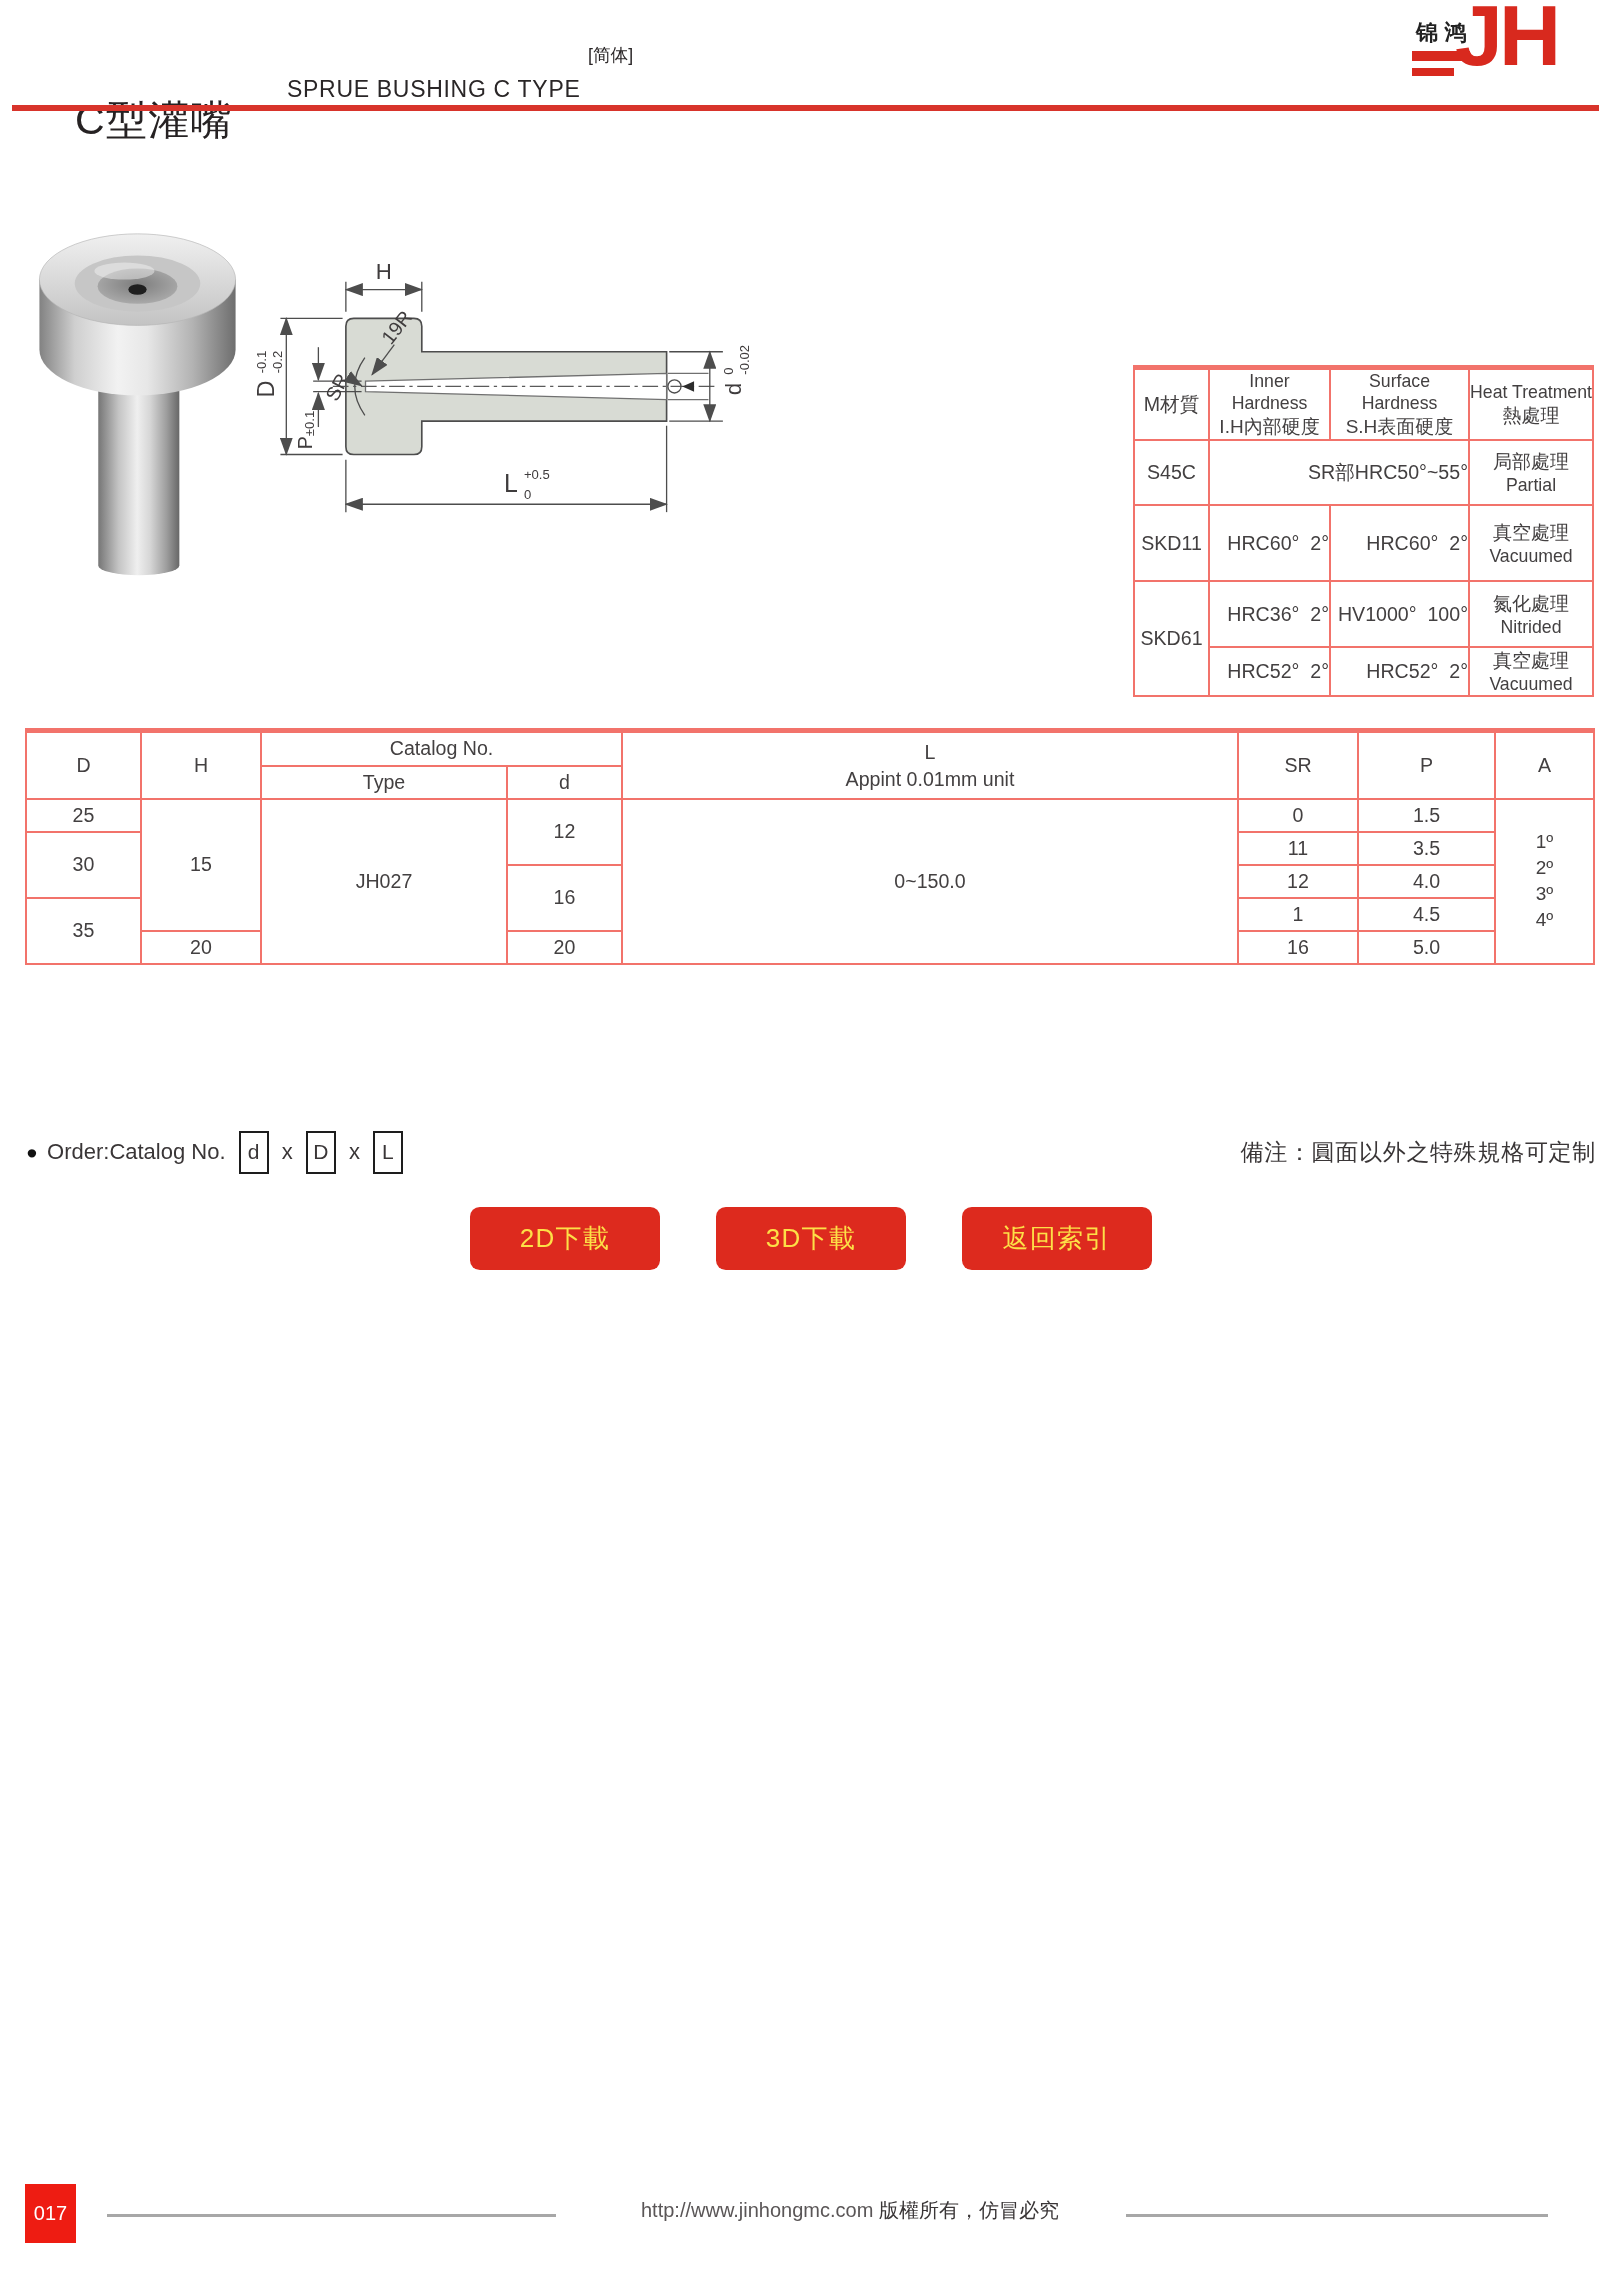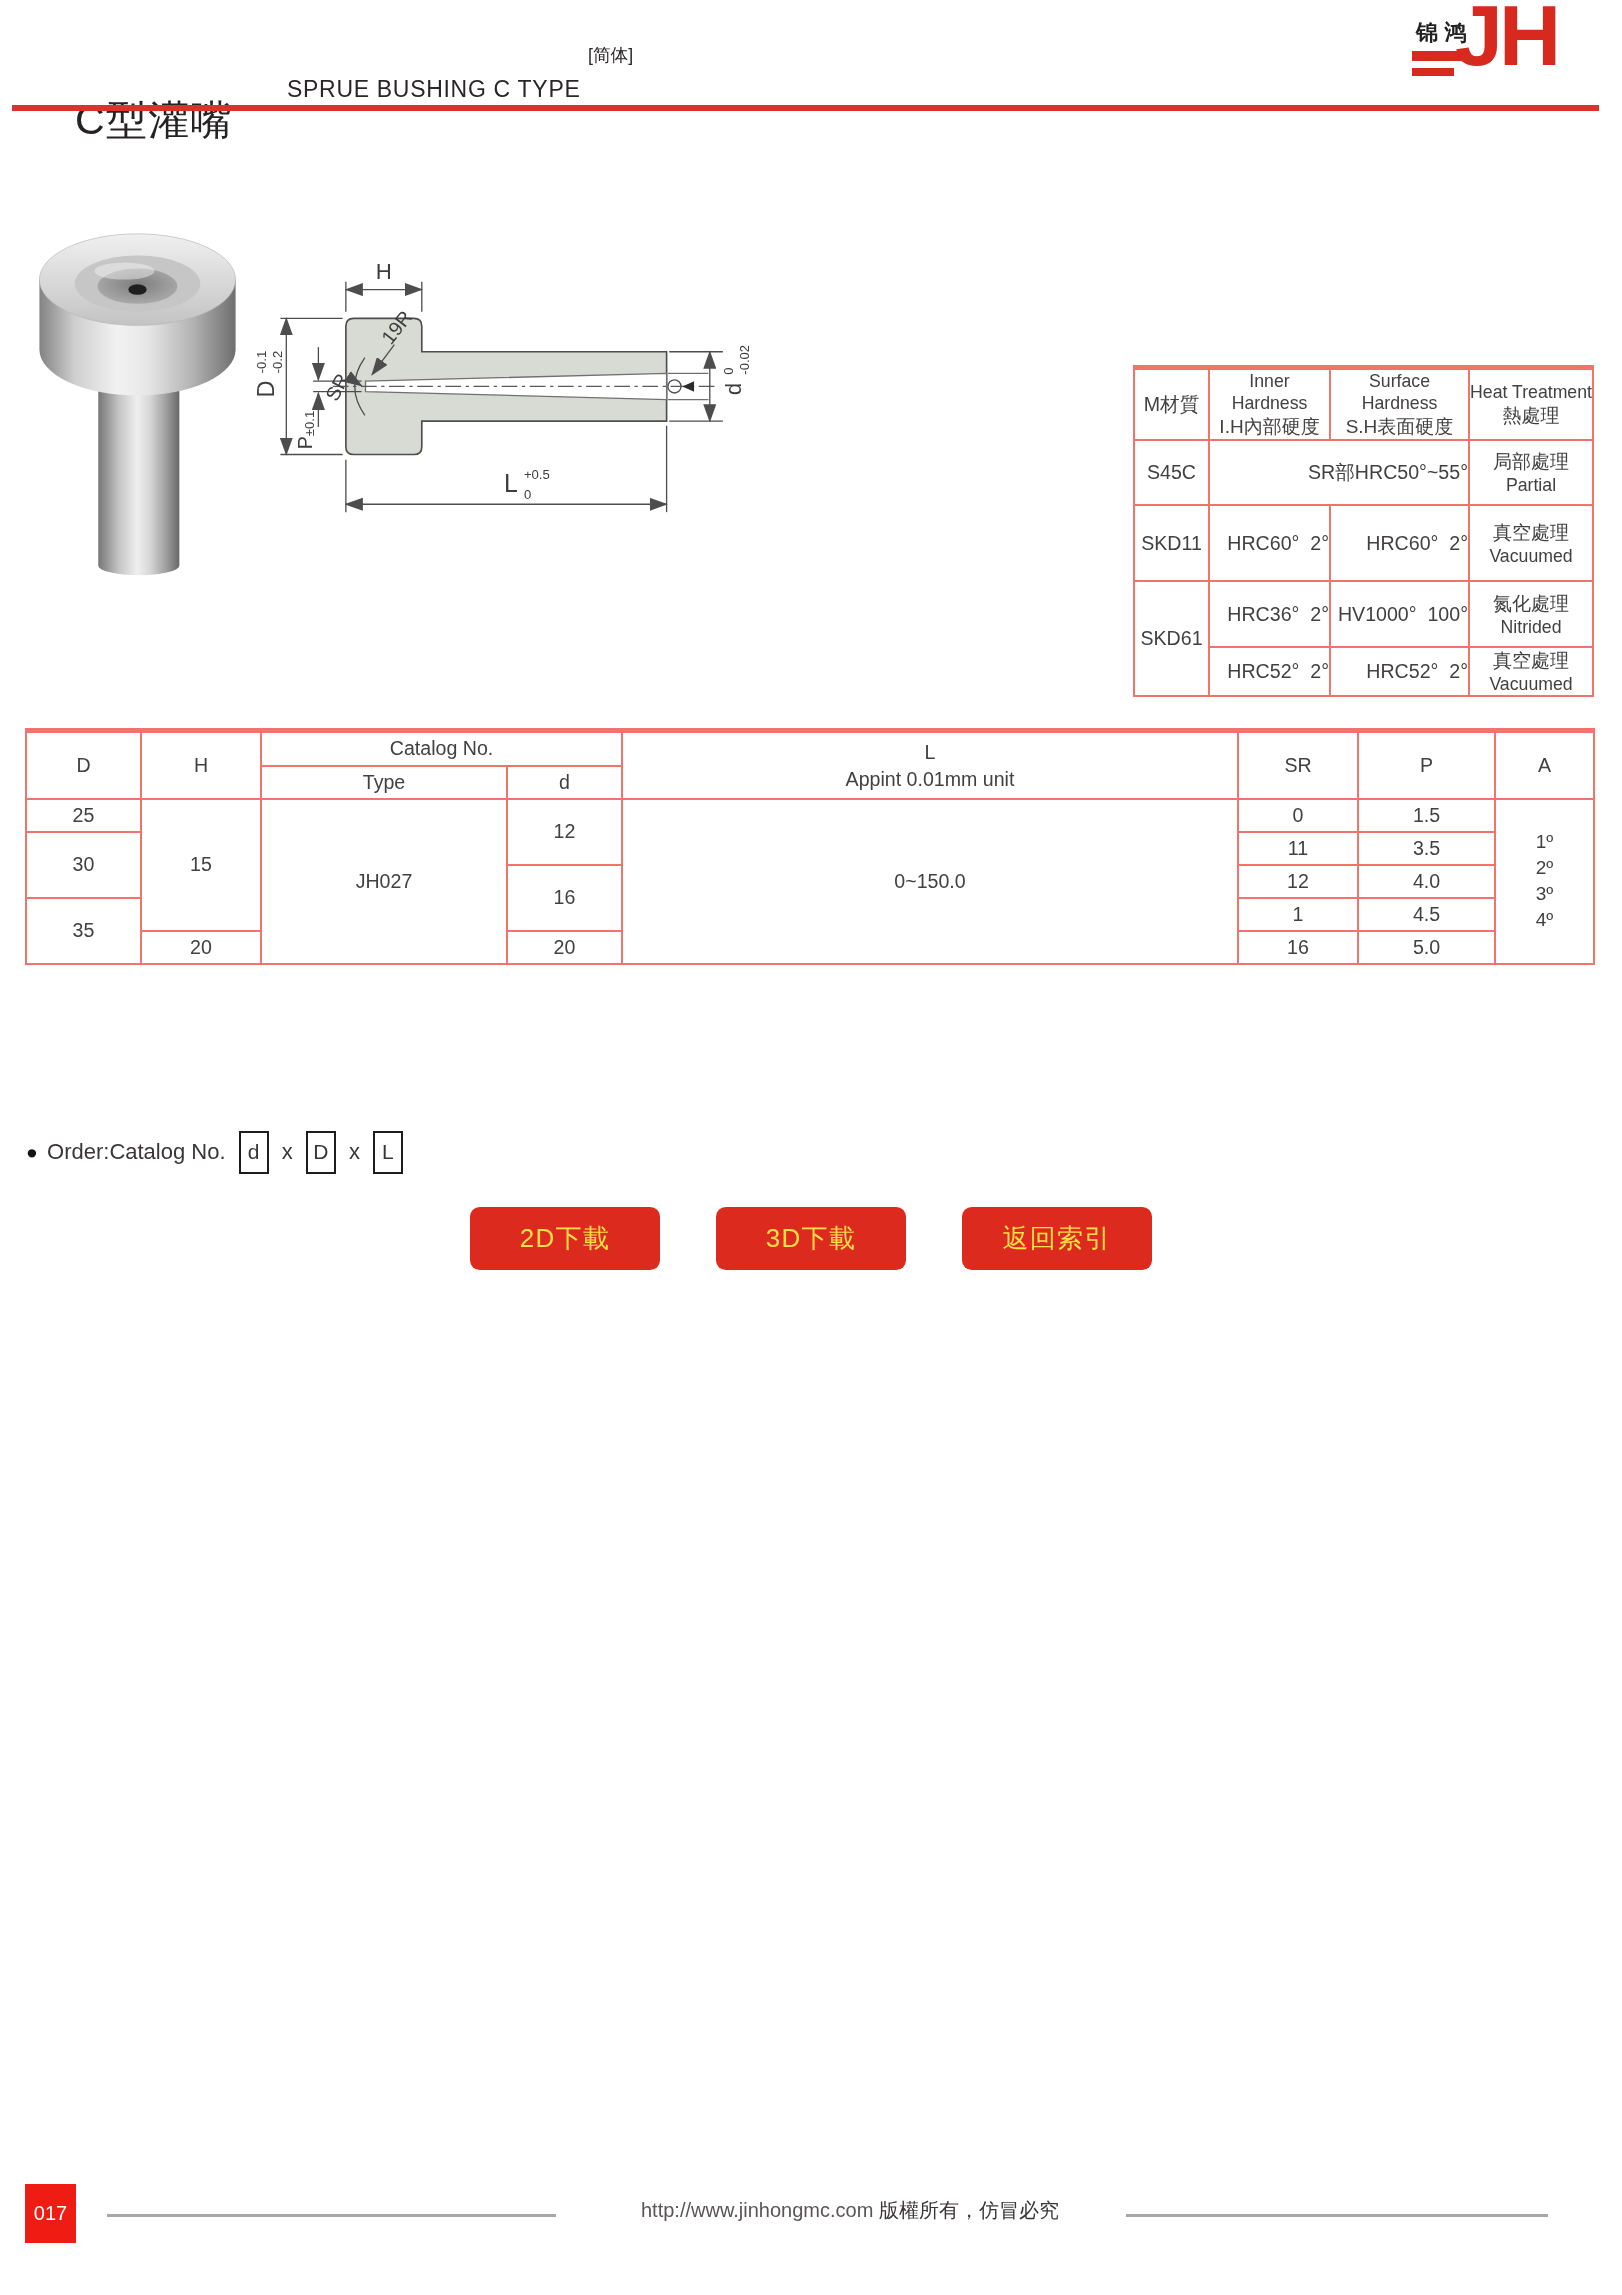--- a/index.html
+++ b/index.html
@@ -310,20 +310,21 @@
   <div class="abs order-row">
     <span class="order-bullet">●</span>
     <span>Order:Catalog No.</span>
     <span class="order-box">d</span>
     <span>x</span>
     <span class="order-box">D</span>
     <span>x</span>
     <span class="order-box">L</span>
   </div>
 
+  <div class="abs note">備注：圓面以外之特殊規格可定制</div>
 
   <div class="btn" style="left:470px;top:1207px;">2D下載</div>
   <div class="btn" style="left:716px;top:1207px;">3D下載</div>
   <div class="btn" style="left:962px;top:1207px;">返回索引</div>
 
   <div class="abs page-box">017</div>
   <div class="foot-line" style="left:107px;width:449px;"></div>
   <div class="abs foot-text">
     <span class="url">http://www.jinhongmc.com</span>
     <span>版權所有，仿冒必究</span>

